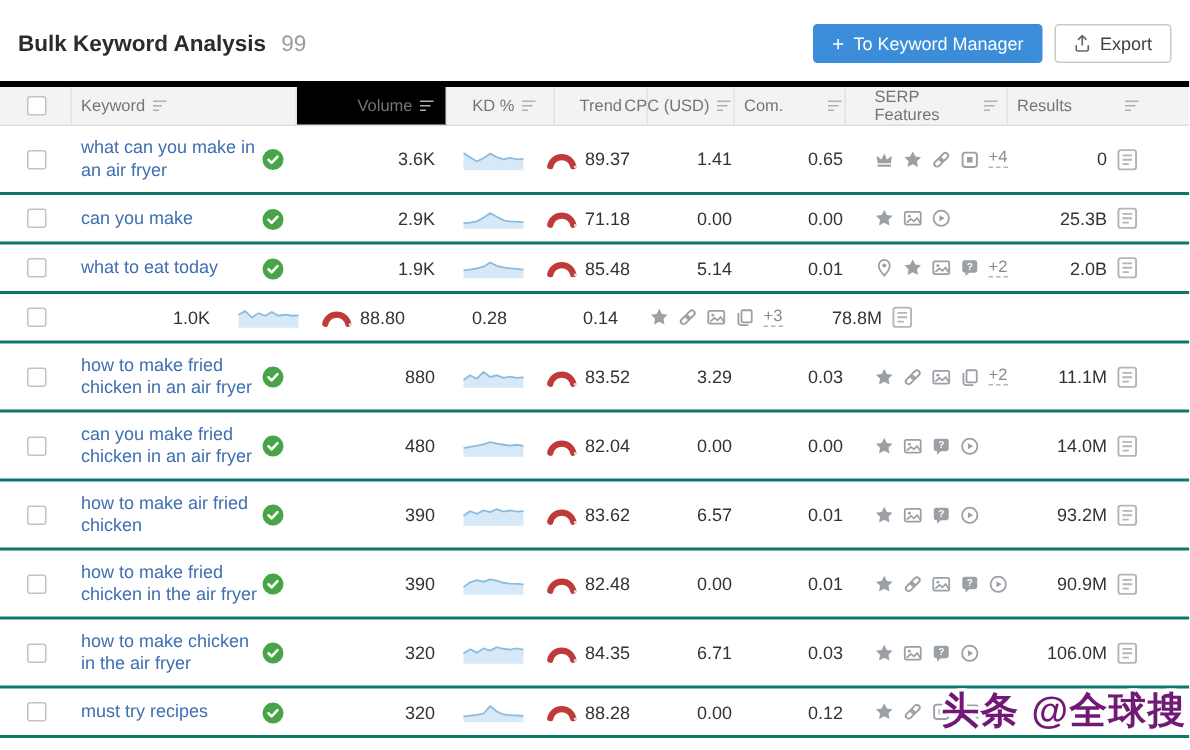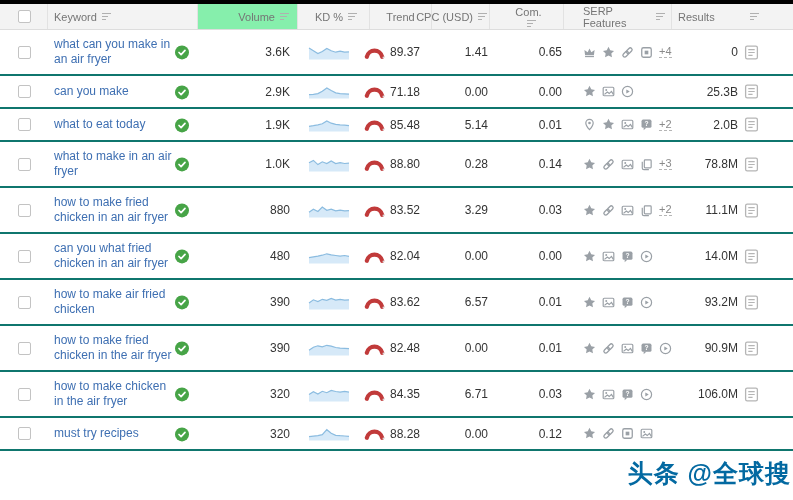--- a/index.html
+++ b/index.html
@@ -16,21 +16,21 @@
   .btn { display:inline-flex; align-items:center; gap:6px; font-size:12px; border-radius:3px; padding:5px 12px; cursor:pointer; font-family:"Liberation Sans", sans-serif; }
   .btn-primary { background:#3c8dd9; border:1px solid #3c8dd9; color:#fff; }
   .btn-primary .plus { font-size:14px; line-height:10px; }
   .btn-secondary { background:#fff; border:1px solid #c9c9c9; color:#404040; }
 
   
   .table { width:100%; font-size:12px; color:#333; }
   .thead { display:flex; background:#f3f3f3; border-top:4px solid #000000; border-bottom:1px solid #ddd; height:30px; align-items:stretch; padding-left:12px; }
   .th { display:flex; align-items:center; color:#757575; font-size:11px; border-right:1px solid #e2e2e2; padding:0 6px; }
   .th:last-child { border-right:none; }
-  .th.sorted { background:#86efac; }
+  .th.sorted { background:#000000; }
   .sort { display:inline-block; margin-left:5px; }
   .sort i { display:block; height:1.5px; background:#b0b0b0; margin:1.6px 0; }
   .sort i:nth-child(1){ width:9px; } .sort i:nth-child(2){ width:6.5px; } .sort i:nth-child(3){ width:4px; }
 
   .tr { display:flex; border-bottom:2px solid #0f766e; padding-left:12px; align-items:center; min-height:33px; }
   .td { display:flex; align-items:center; padding:0 6px; }
 
   .col-check { width:36px; }
   .col-kw    { width:150px; align-items:center; }
   .col-vol   { width:100px; justify-content:flex-end; padding-right:8px; }
@@ -50,29 +50,49 @@
 
   .fi { display:inline-flex; margin-right:6px; color:#9aa0a6; }
   .fi:last-child { margin-right:0; }
   .more { font-size:11px; color:#8a8a8a; border-bottom:1px dashed #b5b5b5; cursor:pointer; line-height:11px; }
 
   .resval { margin-right:6px; }
   .docicon { display:inline-flex; cursor:pointer; }
 
   .partial { position:relative; height:10px; }
 
-  .watermark { position:absolute; right:2px; bottom:10px; font-size:25px; font-weight:bold; color:#0369a1; letter-spacing:1px;
+  .watermark { position:absolute; right:2px; bottom:10px; font-size:25px; font-weight:bold; color:#701a75; letter-spacing:1px;
     text-shadow:-2px -2px 0 #fff, 2px -2px 0 #fff, -2px 2px 0 #fff, 2px 2px 0 #fff, 0 2px 0 #fff, 0 -2px 0 #fff, 2px 0 0 #fff, -2px 0 0 #fff;
     pointer-events:none; white-space:nowrap; }
 </style>
 </head>
 <body>
 
 <div class="app">
 
+  <div class="topbar">
+    <div class="title-wrap">
+      <span class="title">Bulk Keyword Analysis</span>
+      <span class="count">99</span>
+    </div>
+    <div class="actions">
+      <button class="btn btn-primary">
+        <span class="plus">+</span>
+        <span>To Keyword Manager</span>
+      </button>
+      <button class="btn btn-secondary">
+        <span style="display:inline-flex;">
+          <svg width="11" height="12" viewBox="0 0 11 12">
+              <path d="M5.5 1v6M3 3.2L5.5 .8 8 3.2M1.5 7.5v2.5a1 1 0 0 0 1 1h6a1 1 0 0 0 1-1V7.5" stroke="#666" stroke-width="1.1" fill="none" stroke-linecap="round" stroke-linejoin="round"></path>
+            </svg>
+        </span>
+        <span>Export</span>
+      </button>
+    </div>
+  </div>
 
   <div class="table">
     <div class="thead">
       <div class="th col-check">
         <span class="checkbox"></span>
       </div>
       <div class="th col-kw">
         <span>Keyword</span>
         <span class="sort">
             <i></i>
@@ -100,21 +120,21 @@
         <span>Trend</span>
       </div>
       <div class="th col-cpc" style="justify-content:flex-end; width:86px; margin-left:-28px;">
         <span>CPC (USD)</span>
         <span class="sort">
             <i></i>
             <i></i>
             <i></i>
           </span>
       </div>
-      <div class="th col-com" style="justify-content:flex-end;flex-direction:column;">
+      <div class="th col-com" style="justify-content:space-between;">
         <span>Com.</span>
         <span class="sort">
             <i></i>
             <i></i>
             <i></i>
           </span>
       </div>
       <div class="th col-serp">
         <span>SERP Features</span>
         <span class="sort">
@@ -332,30 +352,20 @@
                 <rect x="1.5" y="1" width="11" height="12" rx="1.5" stroke="#b5b5b5" stroke-width="1.2" fill="#fff"></rect>
                 <path d="M4 4.3h6M4 7h6M4 9.7h4" stroke="#b5b5b5" stroke-width="1.1"></path>
               </svg>
             </span>
           </div>
   </div>
   <div class="tr">
     <div class="td col-check">
       <span class="checkbox"></span>
     </div>
-    <div class="td col-kw">
-      <a class="kwtext">what to make in an air fryer</a>
-      <span class="kwicon">
-              <svg width="16" height="16" viewBox="0 0 16 16">
-                <circle cx="8" cy="8.4" r="7" fill="#47a447"></circle>
-                <path d="M3.2 3.9 L5.2 1.9 L6.4 4.4 Z" fill="#47a447"></path>
-                <path d="M5 8.5l2.1 2.1 3.9-4.2" stroke="#fff" stroke-width="1.7" fill="none" stroke-linecap="round" stroke-linejoin="round"></path>
-              </svg>
-            </span>
-    </div>
     <div class="td col-vol">1.0K</div>
     <div class="td col-trend">
       <span><svg width="44" height="18" viewBox="0 0 44 18">
                 <path d="M2.0,8.8 L6.4,6.4 L10.9,10.6 L15.3,7.8 L19.8,9.5 L24.2,7.0 L28.7,9.5 L33.1,8.7 L37.6,9.5 L42.0,9.2 L42,17.5 L2,17.5 Z" fill="#d6e9f8"></path>
                 <path d="M2.0,8.8 L6.4,6.4 L10.9,10.6 L15.3,7.8 L19.8,9.5 L24.2,7.0 L28.7,9.5 L33.1,8.7 L37.6,9.5 L42.0,9.2" stroke="#8bbce0" stroke-width="1.2" fill="none"></path>
               </svg></span>
     </div>
     <div class="td col-kd">
       <span style="display:inline-flex;">
               <svg width="21" height="13" viewBox="0 0 22 13">
@@ -475,21 +485,21 @@
                 <path d="M4 4.3h6M4 7h6M4 9.7h4" stroke="#b5b5b5" stroke-width="1.1"></path>
               </svg>
             </span>
           </div>
   </div>
   <div class="tr">
     <div class="td col-check">
       <span class="checkbox"></span>
     </div>
     <div class="td col-kw">
-      <a class="kwtext">can you what fried chicken in an air fryer</a>
+      <a class="kwtext">can you make fried chicken in an air fryer</a>
       <span class="kwicon">
               <svg width="16" height="16" viewBox="0 0 16 16">
                 <circle cx="8" cy="8.4" r="7" fill="#47a447"></circle>
                 <path d="M3.2 3.9 L5.2 1.9 L6.4 4.4 Z" fill="#47a447"></path>
                 <path d="M5 8.5l2.1 2.1 3.9-4.2" stroke="#fff" stroke-width="1.7" fill="none" stroke-linecap="round" stroke-linejoin="round"></path>
               </svg>
             </span>
     </div>
     <div class="td col-vol">480</div>
     <div class="td col-trend">

